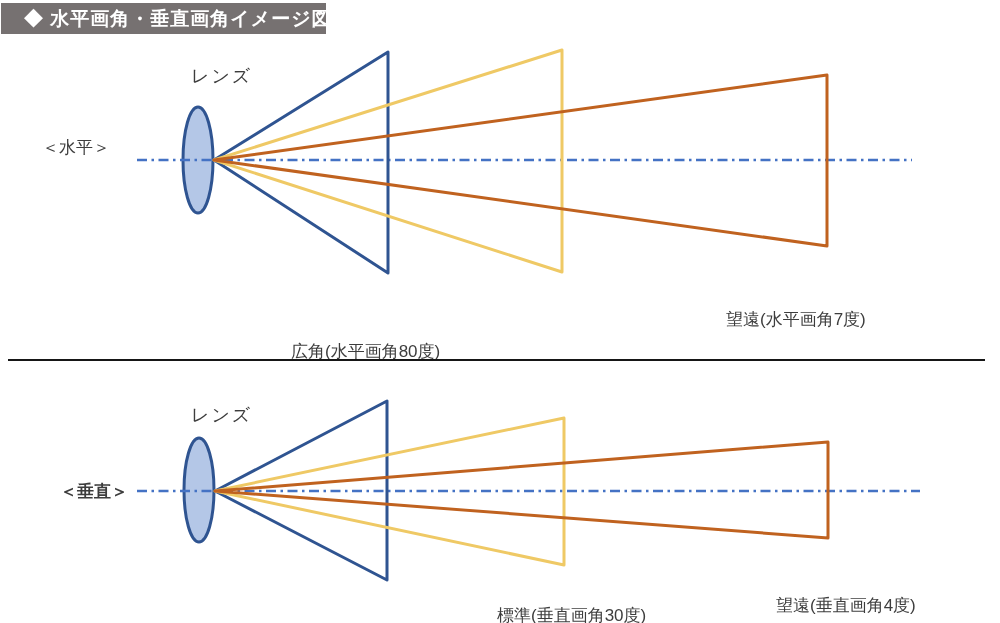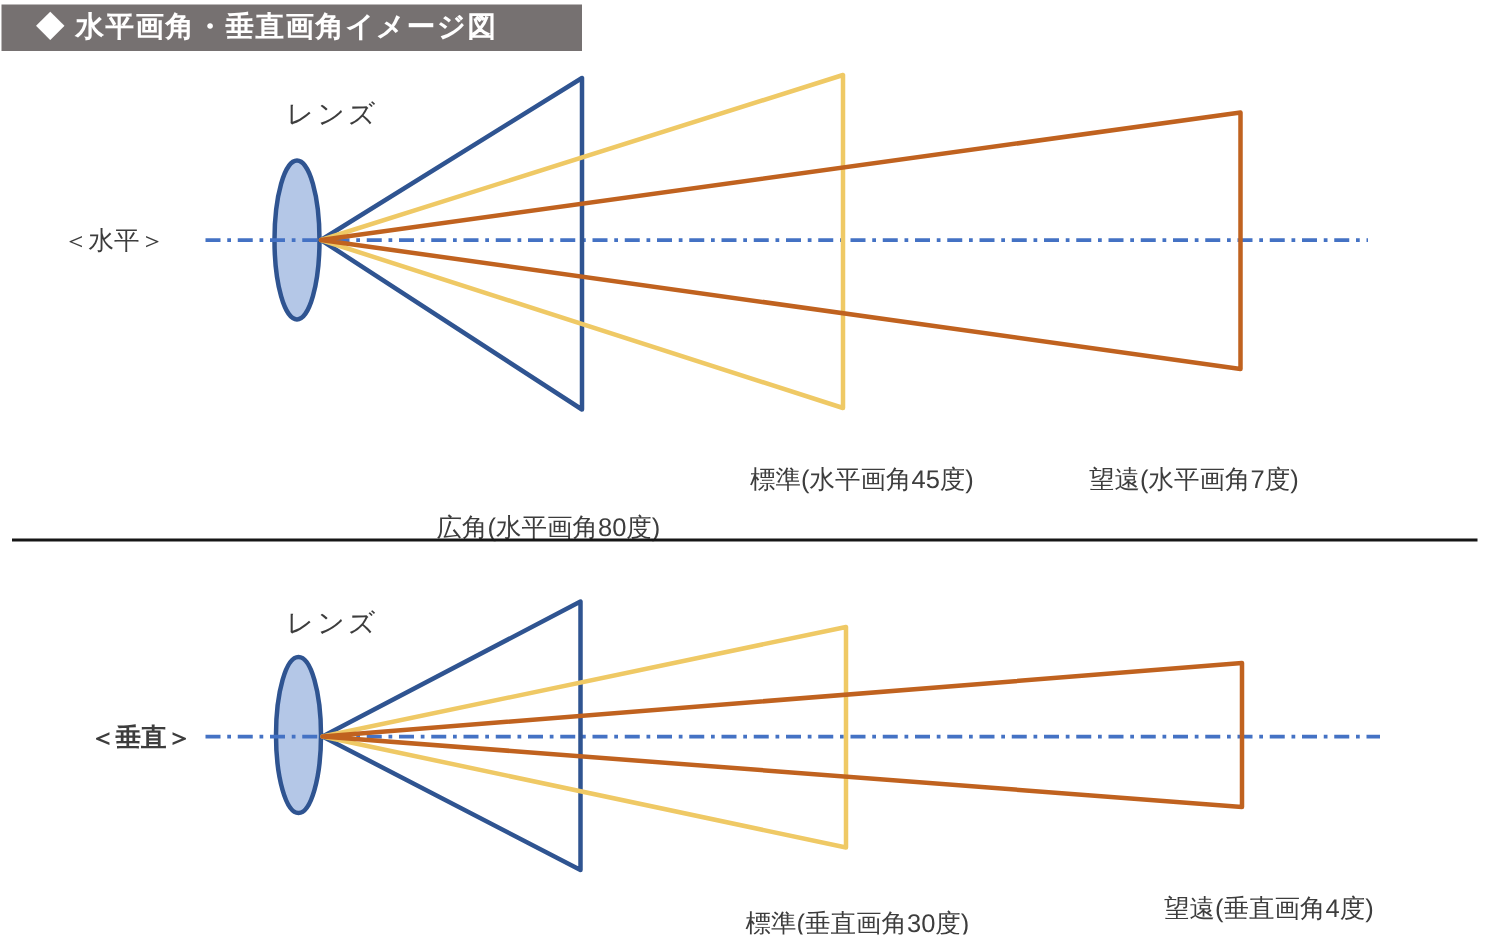--- a/index.html
+++ b/index.html
@@ -18,40 +18,40 @@
   body{
     width:1000px;height:623px;
     background:#FFFFFF;
     font-family:"Liberation Sans", sans-serif;
     position:relative;
     overflow:hidden;
   }
   .stage{position:absolute;left:0;top:0;width:1000px;height:623px;}
   svg#diagram-svg{position:absolute;left:0;top:0;}
   .title-bar{
-    position:absolute;left:1px;top:3px;width:387px;height:31px;
+    position:absolute;left:1px;top:3px;width:325px;height:31px;
     background:var(--c-title_bg);
     color:var(--c-title_fg);
     font-size:19px;font-weight:bold;
     line-height:31px;
     padding-left:23px;
     box-sizing:border-box;
     letter-spacing:1px;
     white-space:nowrap;
   }
   .lbl{
     position:absolute;
     color:var(--c-text);
     font-size:17px;
     white-space:nowrap;
   }
   .lens-label{font-size:18px;letter-spacing:2px;margin-left:16px;}
   .lens-label-h{left:175px;top:64px;}
   .lens-label-v{left:175px;top:403px;}
-  .axis-label-h{left:42px;top:149px;}
+  .axis-label-h{left:42px;top:136px;}
   .axis-label-v{left:60px;top:480px;font-weight:bold;}
   .cone-label-h-wide{left:291px;top:308px;margin-top:32px;}
   .cone-label-h-standard{left:500px;top:308px;}
   .cone-label-h-tele{left:726px;top:308px;}
   .cone-label-v-wide{left:290px;top:594px;}
   .cone-label-v-standard{left:497px;top:604px;}
   .cone-label-v-tele{left:776px;top:594px;}
   .divider{
     position:absolute;left:8px;top:359px;width:977px;height:2px;
     background:var(--c-divider);
@@ -75,21 +75,20 @@
       <polygon points="215,491 828,442 828,538" fill="none" stroke="#C0621F" stroke-width="3" stroke-linejoin="round"></polygon>
     </svg>
 
   <div class="title-bar">
     <span>◆ 水平画角・垂直画角イメージ図</span>
   </div>
 
   <div class="lbl lens-label lens-label-h">レンズ</div>
   <div class="lbl axis-label-h">＜水平＞</div>
   <div class="lbl cone-label-h-wide">広角(水平画角80度)</div>
-  <div class="lbl cone-label-h-standard">標準(水平画角45度)</div>
   <div class="lbl cone-label-h-tele">望遠(水平画角7度)</div>
 
   <div class="divider"></div>
 
   <div class="lbl lens-label lens-label-v">レンズ</div>
   <div class="lbl axis-label-v">＜垂直＞</div>
   <div class="lbl cone-label-v-standard">標準(垂直画角30度)</div>
   <div class="lbl cone-label-v-tele">望遠(垂直画角4度)</div>
 
 </div>

